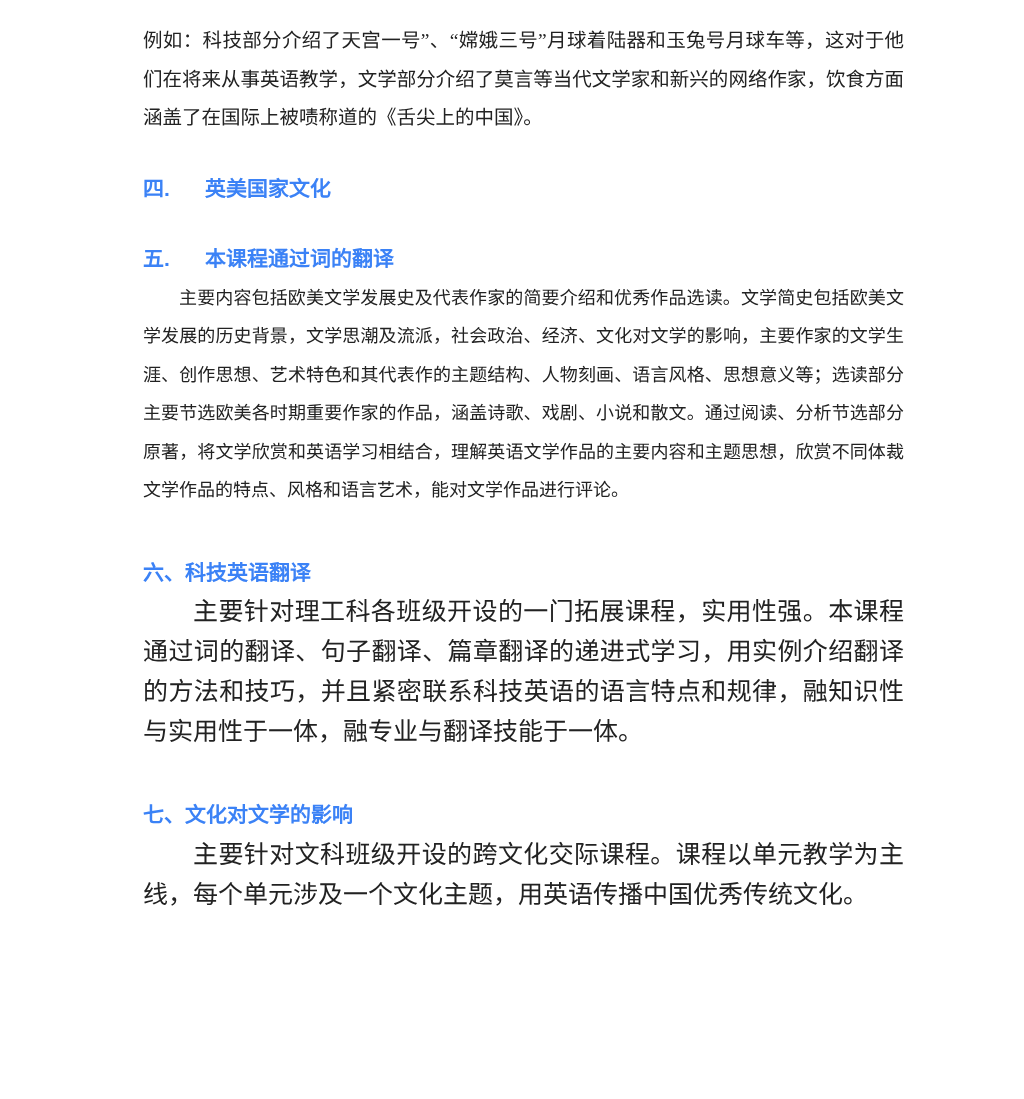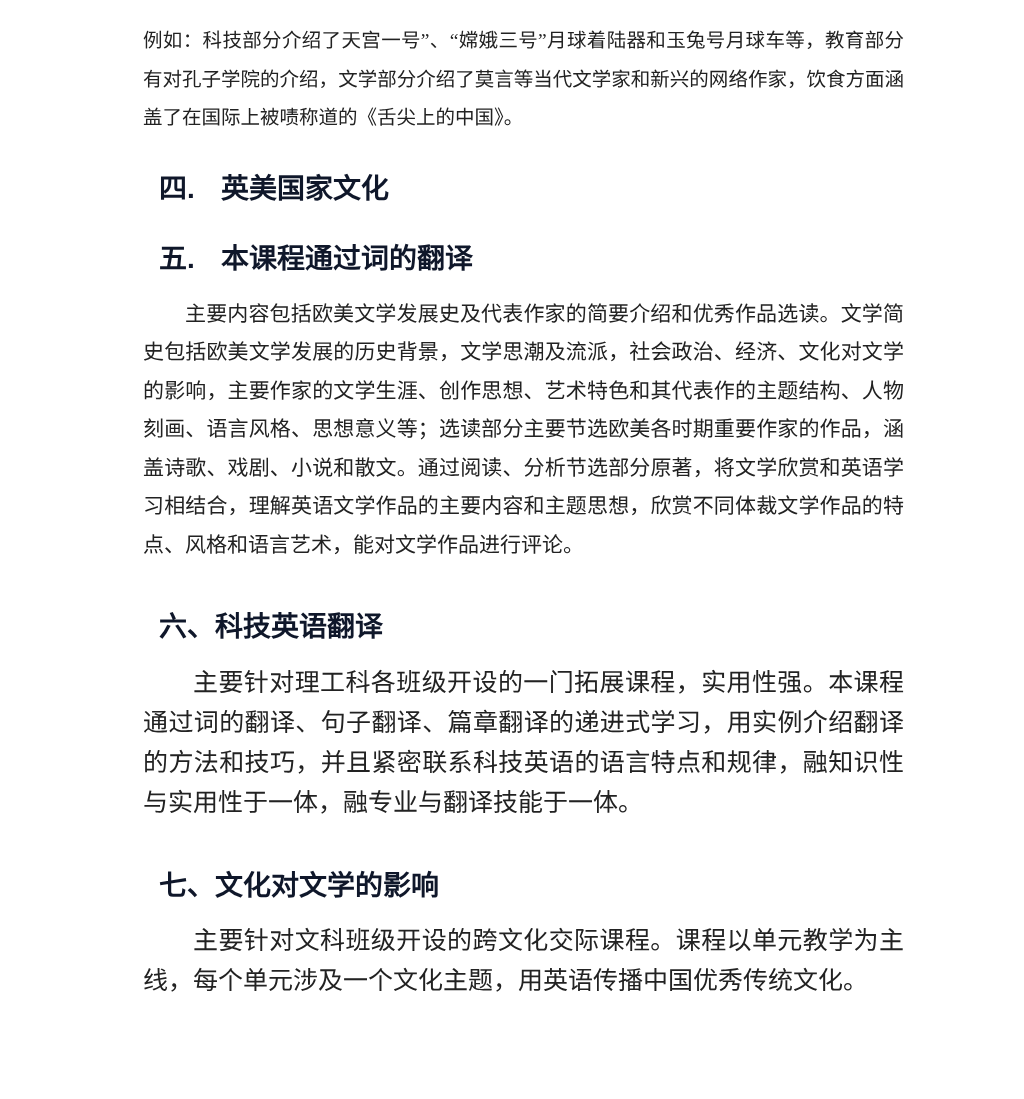--- a/index.html
+++ b/index.html
@@ -24,43 +24,43 @@
     margin: 0;
     color: #222222;
     text-align: justify;
     text-justify: inter-ideograph;
     text-align-last: left;
     word-break: break-all;
   }
   .para.indent { text-indent: 2em; }
   
   .v-compact  { font-size: 19.5px; line-height: 38.5px; }
-  .v-regular  { font-size: 21px;   line-height: 38.5px; }
+  .v-regular  { font-size: 18px;   line-height: 38.5px; }
   .v-spacious { font-size: 25px;   line-height: 40px;   }
   .heading {
-    margin: 16px;
-    color: #0f172a;
+    margin: 0;
+    color: #3b82f6;
     font-family: "Liberation Sans", "DejaVu Sans", sans-serif;
     font-weight: 700;
-    font-size: 28px;
+    font-size: 21px;
     line-height: 38.5px;
   }
   .heading.gap-normal { margin-top: 32px; }
   .heading.gap-wide   { margin-top: 44px; }
   .heading .num.tabbed {
     display: inline-block;
     min-width: 62px;
   }
 </style>
 </head>
 <body>
 
 <div class="page">
   <div>
-      <p class="para v-compact">例如：科技部分介绍了天宫一号”、“嫦娥三号”月球着陆器和玉兔号月球车等，教育部分有对孔子学院的介绍，文学部分介绍了莫言等当代文学家和新兴的网络作家，饮食方面涵盖了在国际上被啧称道的《舌尖上的中国》。</p>
+      <p class="para v-compact">例如：科技部分介绍了天宫一号”、“嫦娥三号”月球着陆器和玉兔号月球车等，这对于他们在将来从事英语教学，文学部分介绍了莫言等当代文学家和新兴的网络作家，饮食方面涵盖了在国际上被啧称道的《舌尖上的中国》。</p>
       <div class="heading gap-normal"><span class="num tabbed">四.</span><span>英美国家文化</span></div>
       <div class="heading gap-normal"><span class="num tabbed">五.</span><span>本课程通过词的翻译</span></div>
       <p class="para v-regular indent">主要内容包括欧美文学发展史及代表作家的简要介绍和优秀作品选读。文学简史包括欧美文学发展的历史背景，文学思潮及流派，社会政治、经济、文化对文学的影响，主要作家的文学生涯、创作思想、艺术特色和其代表作的主题结构、人物刻画、语言风格、思想意义等；选读部分主要节选欧美各时期重要作家的作品，涵盖诗歌、戏剧、小说和散文。通过阅读、分析节选部分原著，将文学欣赏和英语学习相结合，理解英语文学作品的主要内容和主题思想，欣赏不同体裁文学作品的特点、风格和语言艺术，能对文学作品进行评论。</p>
       <div class="heading gap-wide"><span class="num">六、</span><span>科技英语翻译</span></div>
       <p class="para v-spacious indent">主要针对理工科各班级开设的一门拓展课程，实用性强。本课程通过词的翻译、句子翻译、篇章翻译的递进式学习，用实例介绍翻译的方法和技巧，并且紧密联系科技英语的语言特点和规律，融知识性与实用性于一体，融专业与翻译技能于一体。</p>
       <div class="heading gap-wide"><span class="num">七、</span><span>文化对文学的影响</span></div>
       <p class="para v-spacious indent">主要针对文科班级开设的跨文化交际课程。课程以单元教学为主线，每个单元涉及一个文化主题，用英语传播中国优秀传统文化。</p>
     </div>
 </div>
 

